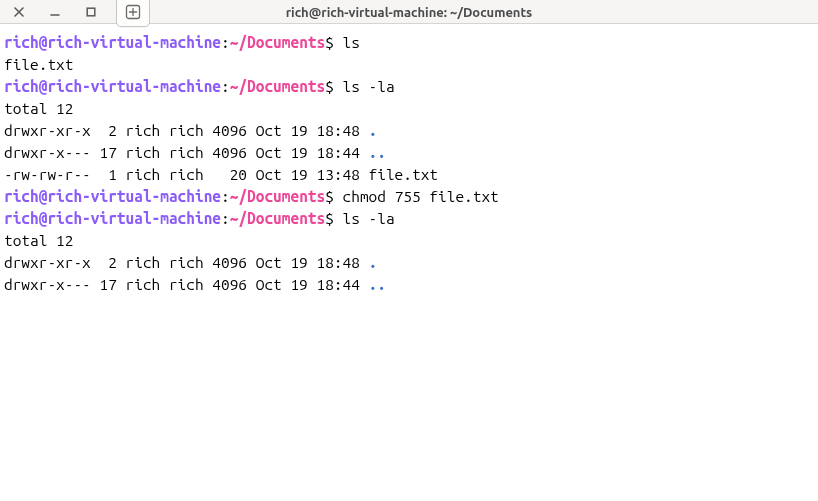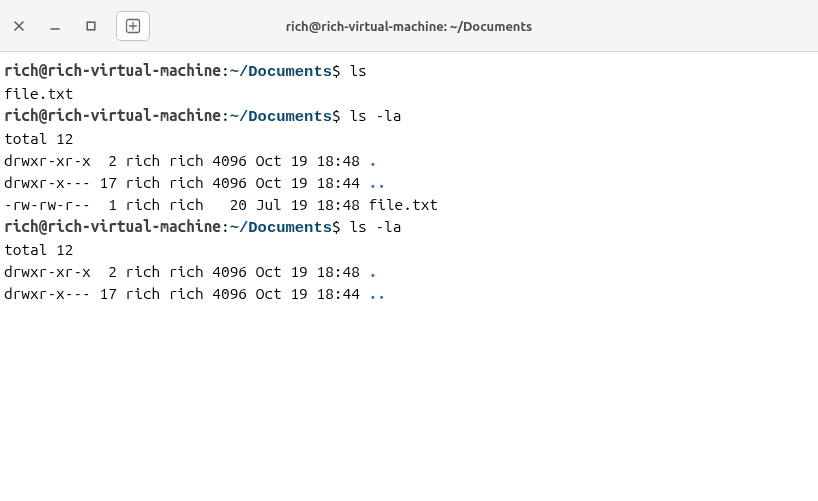--- a/index.html
+++ b/index.html
@@ -4,21 +4,21 @@
 <style>
   * { margin: 0; padding: 0; box-sizing: border-box; }
   body {
     font-family: "Ubuntu", "Cantarell", "DejaVu Sans", sans-serif;
     background: #ffffff;
     width: 818px;
     height: 501px;
     overflow: hidden;
   }
   .titlebar {
-    height: 52px;
+    height: 24px;
     background: #f6f5f4;
     border-bottom: 1px solid #d7d3cf;
     display: flex;
     align-items: center;
     position: relative;
     padding: 0 8px;
   }
   .win-controls {
     display: flex;
     gap: 14px;
@@ -60,22 +60,22 @@
   }
   .terminal {
     padding: 8px 4px 4px 4px;
     font-family: "Ubuntu Mono", "DejaVu Sans Mono", "Menlo", monospace;
     font-size: 15.5px;
     line-height: 22px;
     color: #000;
     background: #fff;
   }
   .line { white-space: pre; }
-  .user { color: #404040; font-weight: bold; }
-  .path { color: #0c4a6e; font-weight: bold; font-family: Liberation Mono, monospace; }
+  .user { color: #8b5cf6; font-weight: bold; }
+  .path { color: #ec4899; font-weight: bold; }
   .dot  { color: #3a6fc9; font-weight: bold; }
   .exe  { color: #2aa36a; font-weight: bold; }
   .cursor {
     display: inline-block;
     width: 9px;
     height: 18px;
     border: 1px solid #000;
     vertical-align: text-bottom;
     margin-left: 2px;
   }
@@ -110,18 +110,19 @@
   <div class="title">rich@rich-virtual-machine: ~/Documents</div>
 </div>
 
 <div class="terminal" id="terminal">
     <div class="line"><span class="user">rich@rich-virtual-machine</span>:<span class="path">~/Documents</span>$ ls</div>
     <div class="line">file.txt</div>
     <div class="line"><span class="user">rich@rich-virtual-machine</span>:<span class="path">~/Documents</span>$ ls -la</div>
     <div class="line">total 12</div>
     <div class="line">drwxr-xr-x  2 rich rich 4096 Oct 19 18:48 <span class="dot">.</span></div>
     <div class="line">drwxr-x--- 17 rich rich 4096 Oct 19 18:44 <span class="dot">..</span></div>
-    <div class="line">-rw-rw-r--  1 rich rich   20 Jul 19 18:48 file.txt</div>
+    <div class="line">-rw-rw-r--  1 rich rich   20 Oct 19 13:48 file.txt</div>
+    <div class="line"><span class="user">rich@rich-virtual-machine</span>:<span class="path">~/Documents</span>$ chmod 755 file.txt</div>
     <div class="line"><span class="user">rich@rich-virtual-machine</span>:<span class="path">~/Documents</span>$ ls -la</div>
     <div class="line">total 12</div>
     <div class="line">drwxr-xr-x  2 rich rich 4096 Oct 19 18:48 <span class="dot">.</span></div>
     <div class="line">drwxr-x--- 17 rich rich 4096 Oct 19 18:44 <span class="dot">..</span></div>
   </div>
 
 </body></html>

